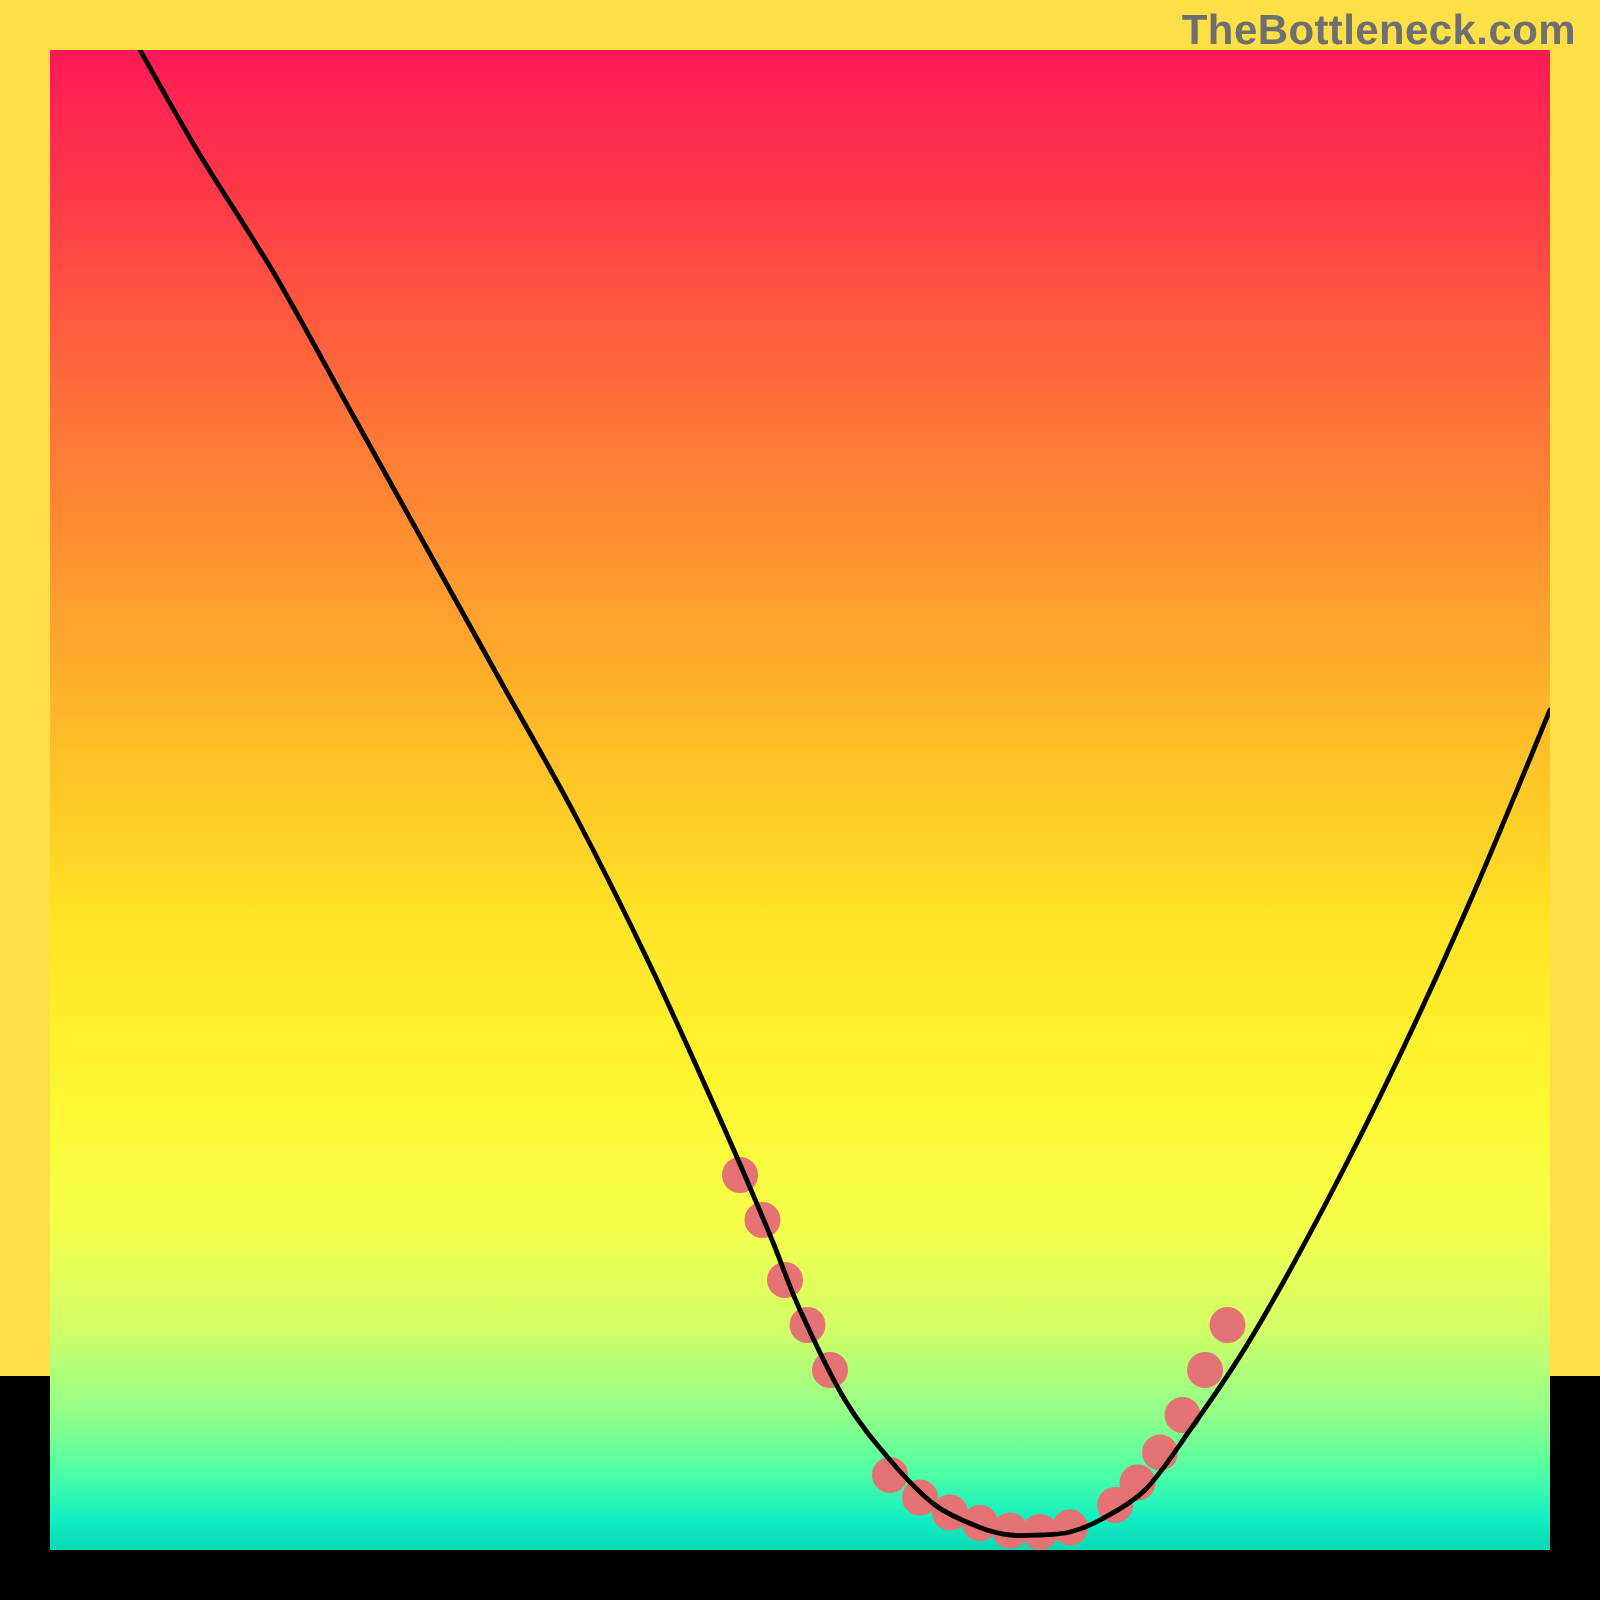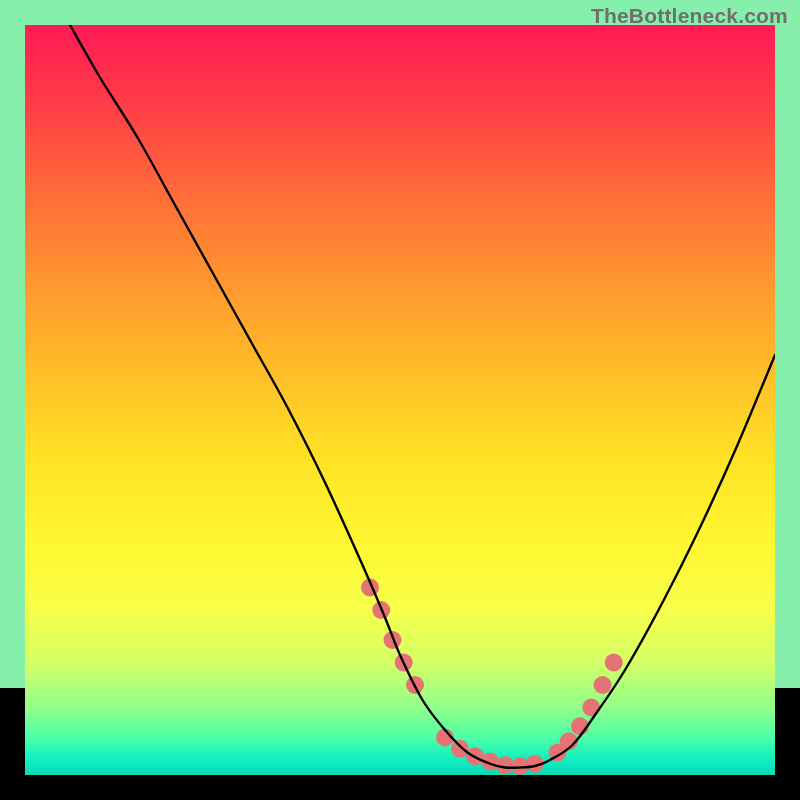--- a/index.html
+++ b/index.html
@@ -9,21 +9,21 @@
     height: 800px;
     background: #000;
     overflow: hidden;
   }
   .frame {
     position: absolute;
     left: 0;
     top: 0;
     width: 800px;
     height: 688px;
-    background: #86efac;
+    background: #fde047;
   }
   .plot {
     position: absolute;
     left: 25px;
     top: 25px;
     width: 750px;
     height: 750px;
     background: linear-gradient(to bottom,
       #ff1a55 0%,
       #ff3b48 10%,

